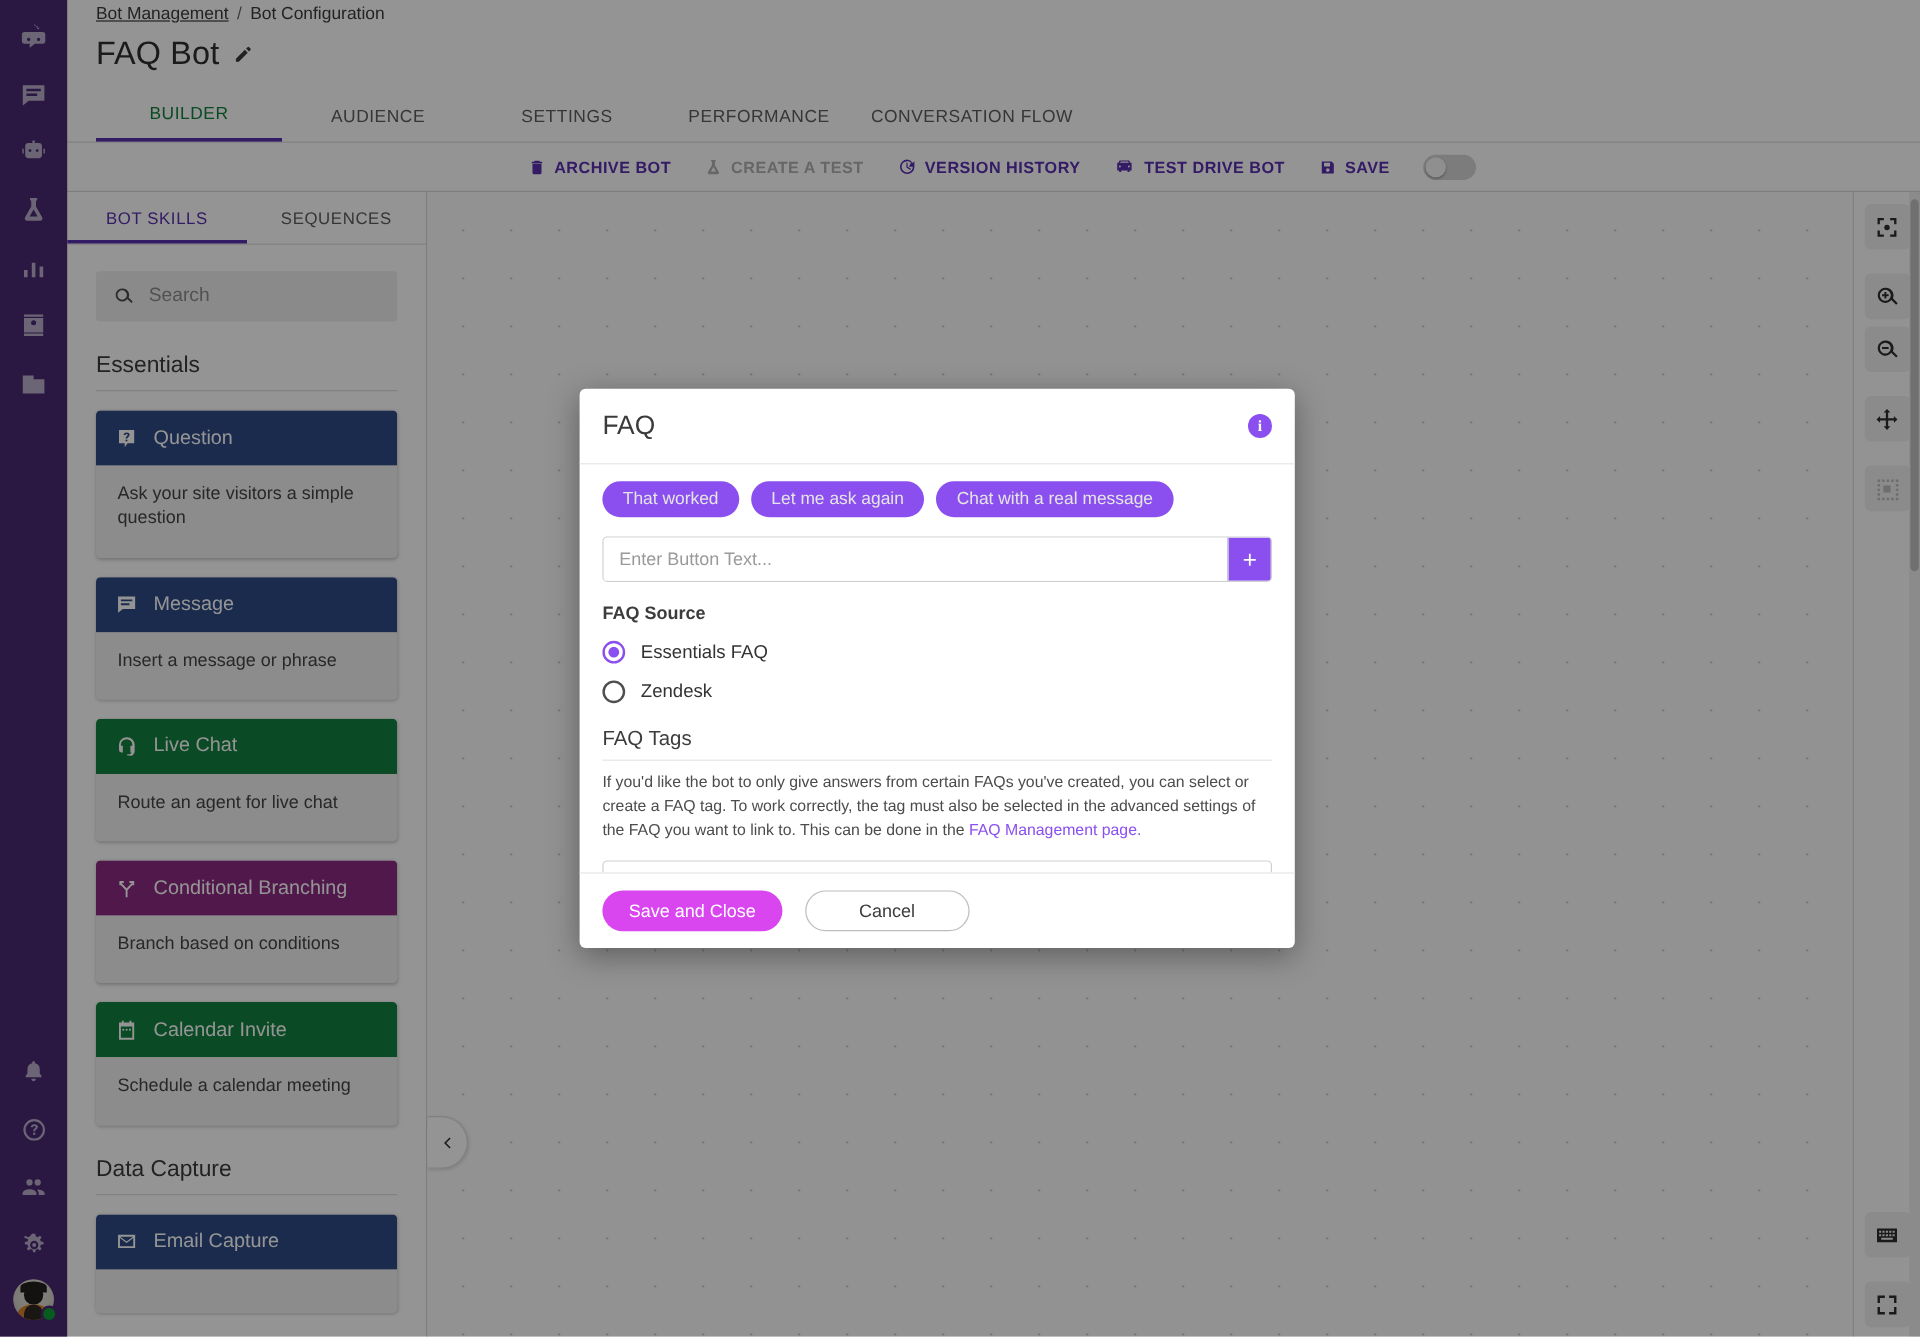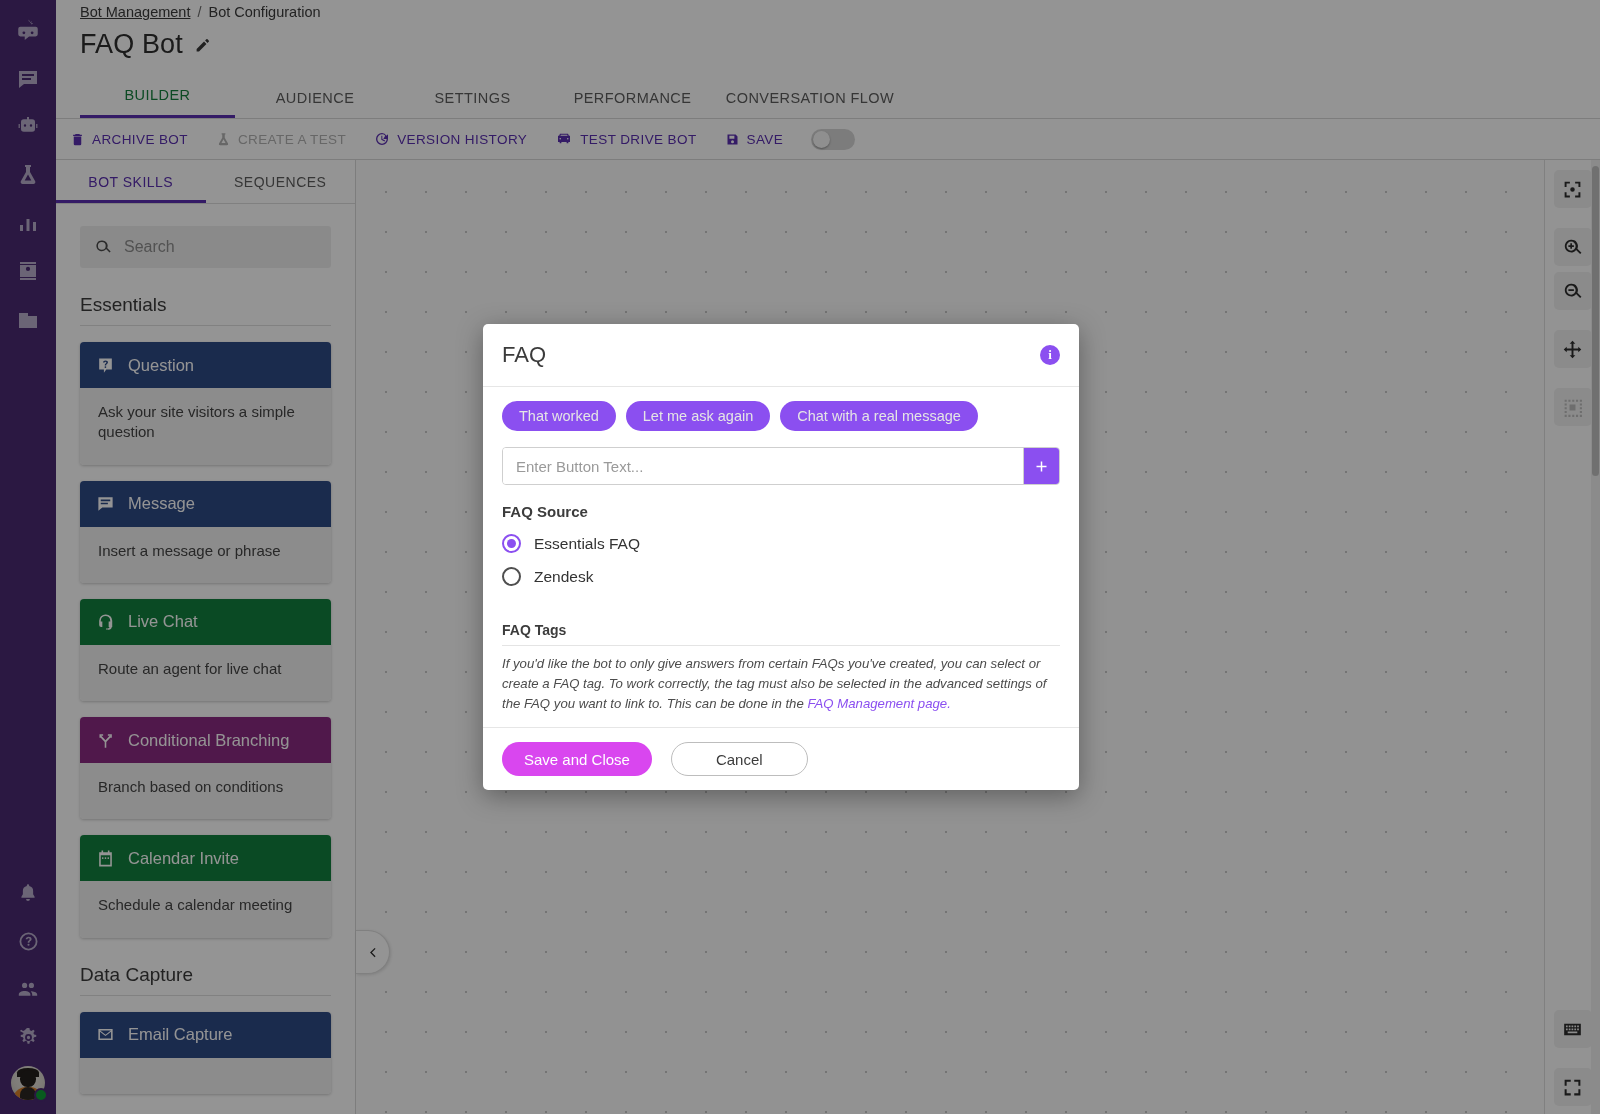--- a/index.html
+++ b/index.html
@@ -55,22 +55,22 @@
     display: flex; align-items: flex-end; height: 45px; margin-top: 14px;
     border-bottom: 1px solid #d7d7d7; padding-left: 24px;
   }
   .tab {
     font-size: 14.5px; letter-spacing: .45px; color: #5d5d5d; cursor: pointer;
     padding: 0 0 12px 0; margin-right: 0; text-align: center;
   }
   .tab.active { color: #15803d; border-bottom: 3px solid #5b2fb0; }
 
   .actionbar {
-    height: 41px; display: flex; align-items: center; justify-content: flex-start;
-    gap: 0; border-bottom: 1px solid #d7d7d7; background: #fff;
+    height: 41px; display: flex; align-items: center; justify-content: center;
+    gap: 0; border-bottom: 1px solid #d7d7d7; background: #fff; font-weight: bold;
   }
   .act { display: flex; align-items: center; gap: 7px; font-size: 13.5px; letter-spacing: .4px;
          color: #5b2fb0; cursor: pointer; padding: 0 14px; }
   .act svg { fill: #5b2fb0; }
   .act.disabled { color: #b1b1b1; cursor: default; }
   .act.disabled svg { fill: #b1b1b1; }
   .toggle {
     width: 44px; height: 21px; border-radius: 11px; background: #d6d6d6;
     position: relative; margin-left: 14px; cursor: pointer;
   }
@@ -191,23 +191,23 @@
   .field-label { margin-top: 18px; font-size: 15px; color: #3c3c3c; font-weight: bold; }
   .radio-row { display: flex; align-items: center; gap: 13px; margin-top: 14px; cursor: pointer; }
   .radio {
     width: 19px; height: 19px; border-radius: 50%; border: 2px solid #4f4f4f;
     display: flex; align-items: center; justify-content: center; flex: none; background: #fff;
   }
   .radio.checked { border-color: #8b4ff0; }
   .radio.checked .dot { width: 9px; height: 9px; border-radius: 50%; background: #8b4ff0; }
   .radio-label { font-size: 15.5px; color: #333; }
 
-  .divider-label { margin-top: 36px; font-size: 14px; color: #3c3c3c; font-weight: bold;
+  .divider-label { margin-top: 20px; font-size: 17px; color: #3c3c3c; font-weight: normal;
                    padding-bottom: 7px; border-bottom: 1px solid #e4e4e4; }
-  .help-text { margin-top: 8px; font-size: 13.2px; line-height: 1.53; color: #4c4c4c; font-style: italic; }
+  .help-text { margin-top: 8px; font-size: 13.2px; line-height: 1.53; color: #4c4c4c; }
   .help-text a { color: #8b4ff0; text-decoration: none; cursor: pointer; }
 
   .select {
     margin-top: 14px; height: 42px; border: 1px solid #cfcfcf; border-radius: 4px;
     display: flex; align-items: center; justify-content: space-between;
     padding: 0 14px; font-size: 16px; color: #3c3c3c; cursor: pointer; background: #fff;
   }
 
   .modal-foot {
     border-top: 1px solid #e6e6e6; padding: 14px 19px; display: flex; gap: 19px; flex: none;

